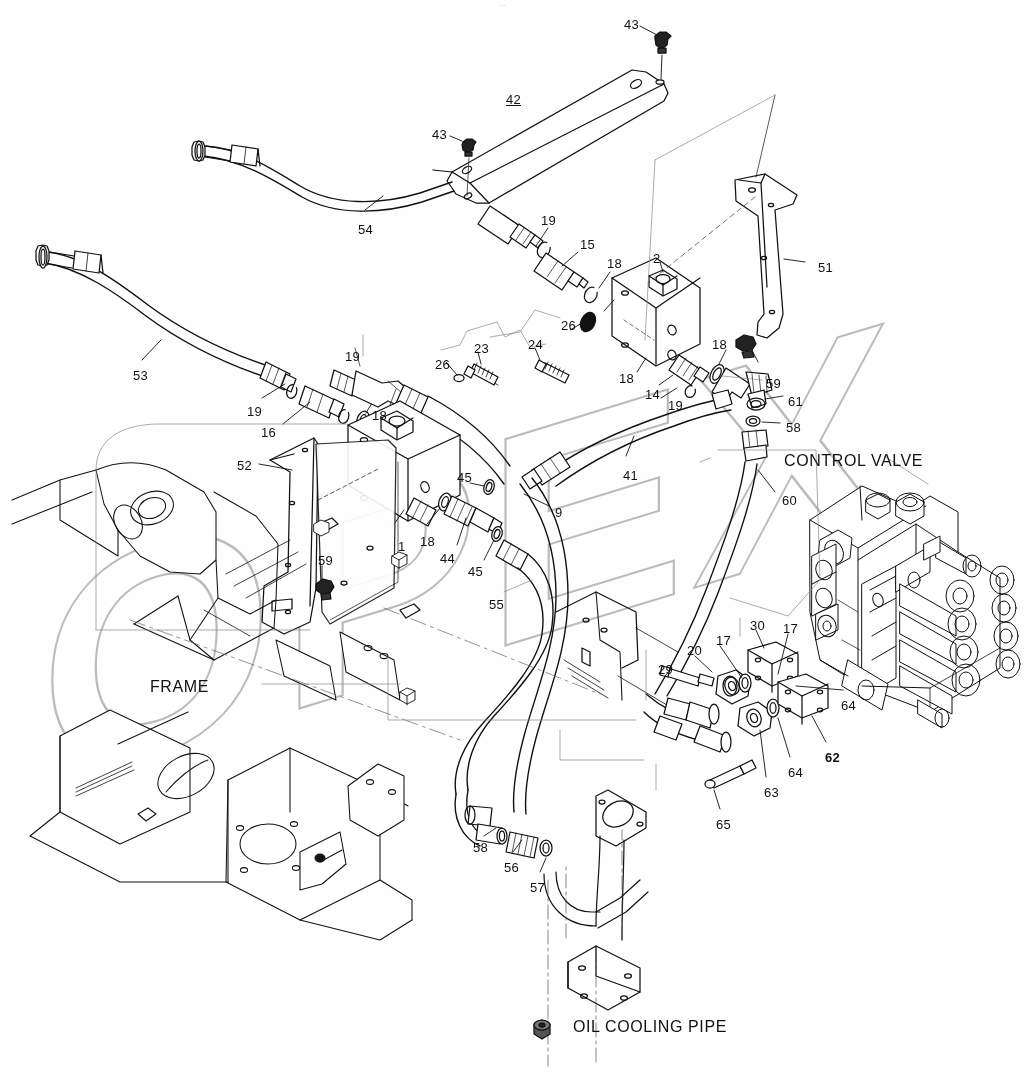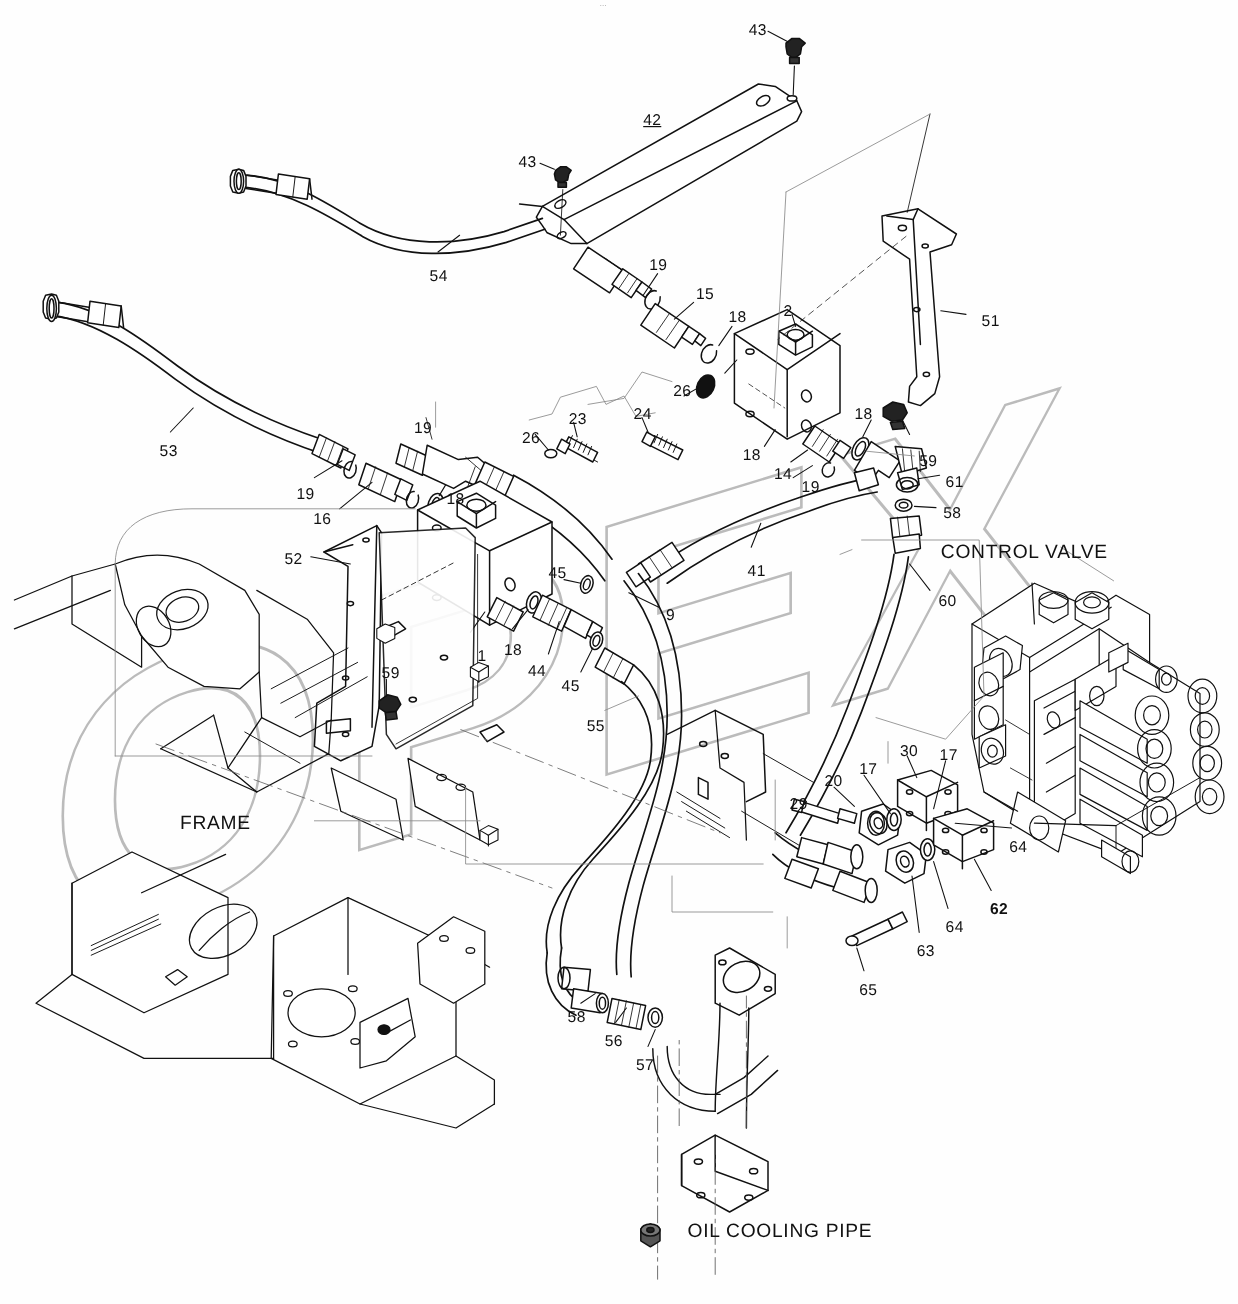--- a/index.html
+++ b/index.html
@@ -606,21 +606,21 @@
       </g>
     </svg>
 
   </div>
 
   <div class="caption" style="left:150px;top:678px;">FRAME</div>
   <div class="caption" style="left:784px;top:452px;">CONTROL VALVE</div>
   <div class="caption" style="left:573px;top:1018px;">OIL COOLING PIPE</div>
 
   <div class="callout" style="left:624px;top:17px;">43</div>
-  <div class="callout" style="left:536px;top:92px;text-decoration:underline;">42</div>
+  <div class="callout" style="left:506px;top:92px;text-decoration:underline;">42</div>
   <div class="callout" style="left:432px;top:127px;">43</div>
   <div class="callout" style="left:358px;top:222px;">54</div>
   <div class="callout" style="left:541px;top:213px;">19</div>
   <div class="callout" style="left:580px;top:237px;">15</div>
   <div class="callout" style="left:607px;top:256px;">18</div>
   <div class="callout" style="left:653px;top:251px;">2</div>
   <div class="callout" style="left:818px;top:260px;">51</div>
   <div class="callout" style="left:133px;top:368px;">53</div>
   <div class="callout" style="left:345px;top:349px;">19</div>
   <div class="callout" style="left:435px;top:357px;">26</div>

